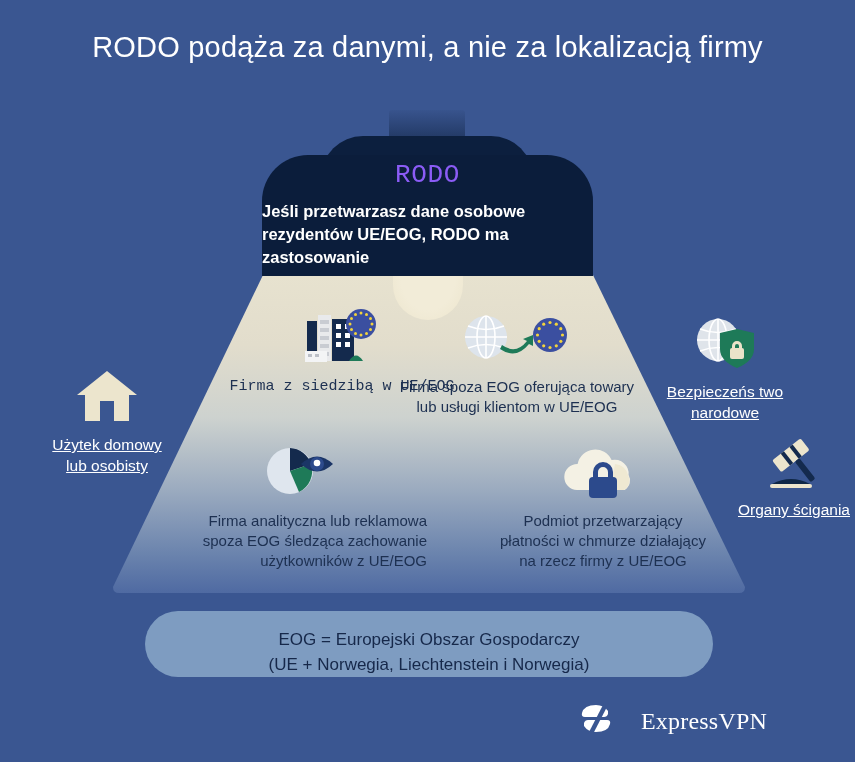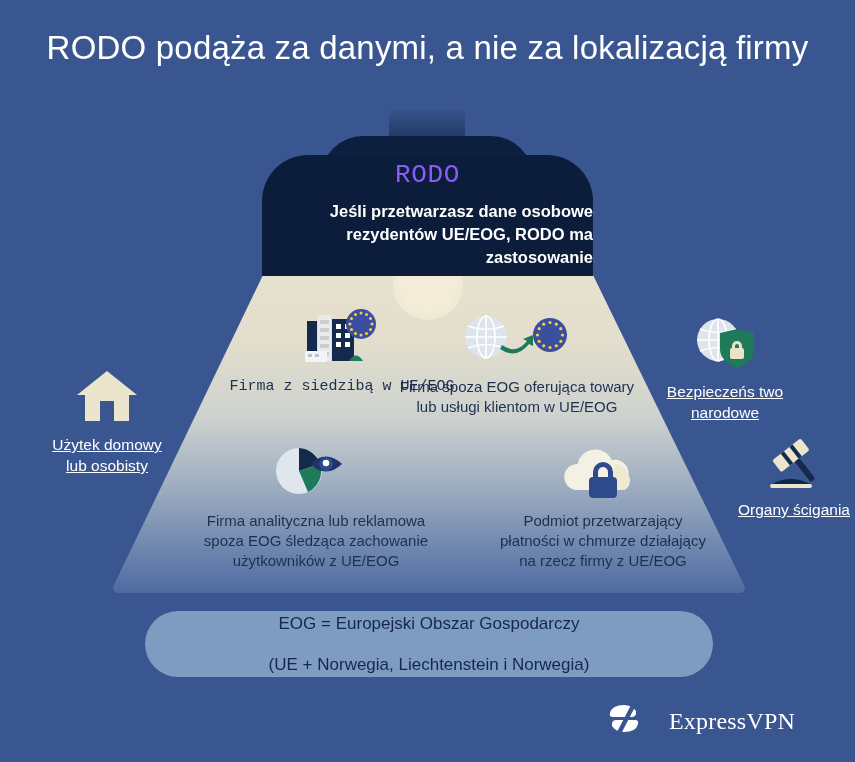--- a/index.html
+++ b/index.html
@@ -25,21 +25,21 @@
   }
 
   
   .title {
     position: absolute;
     left: 0;
     top: 26px;
     width: 855px;
     text-align: center;
     color: #ffffff;
-    font-size: 33px;
+    font-size: 29px;
     line-height: 43px;
     font-weight: 400;
     letter-spacing: 0.2px;
   }
 
   
   .lh-chimney {
     position: absolute;
     left: 389px;
     top: 110px;
@@ -76,21 +76,21 @@
     color: #8b5cf6;
     font-size: 26px;
     letter-spacing: 0.6px;
     font-family: Liberation Mono, monospace;
   }
   .lh-sub {
     position: absolute;
     left: 0;
     top: 45px;
     width: 100%;
-    text-align: right;
+    text-align: left;
     color: #ffffff;
     font-size: 16.5px;
     line-height: 23px;
     font-weight: bold;
   }
   .lh-bulb {
     position: absolute;
     left: 393px;
     top: 276px;
     width: 70px;
@@ -114,21 +114,21 @@
     position: absolute;
     text-align: center;
     color: #1d3051;
     font-size: 15px;
     line-height: 20px;
   }
   .item .lbl { display: block; }
 
   .item-company    { left: 228px; top: 303px; width: 228px; font-family: Liberation Mono, monospace; }
   .item-outside    { left: 393px; top: 303px; width: 248px; text-align: center; }
-  .item-analytics  { left: 196px; top: 437px; width: 240px; }
+  .item-analytics  { left: 187px; top: 437px; width: 240px; text-align: right; }
   .item-cloud      { left: 448px; top: 437px; width: 222px; margin-left: 44px; }
 
   .icon-wrap {
     height: 68px;
     display: flex;
     align-items: center;
     justify-content: center;
     margin-bottom: 6px;
   }
 
@@ -150,32 +150,32 @@
   .pill {
     position: absolute;
     left: 145px;
     top: 611px;
     width: 568px;
     height: 66px;
     background: #7e9cc1;
     border-radius: 33px;
     display: flex;
     align-items: center;
-    justify-content: space-between;
+    justify-content: flex-end;
     flex-direction: column;
     color: #16284a;
     font-size: 17px;
     line-height: 25px;
     text-align: center;
   }
 
   
   .brand {
     position: absolute;
-    right: 60px;
+    right: 88px;
     top: 702px;
     display: flex;
     align-items: center;
     gap: 27px;
   }
   .brand-name {
     color: #ffffff;
     font-family: "Liberation Serif", serif;
     font-size: 24px;
     letter-spacing: 0.2px;

